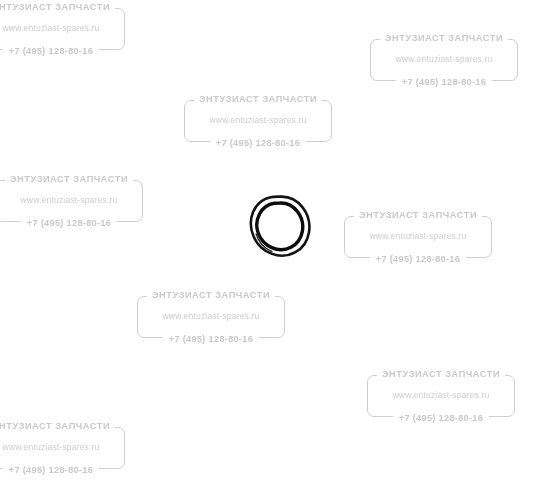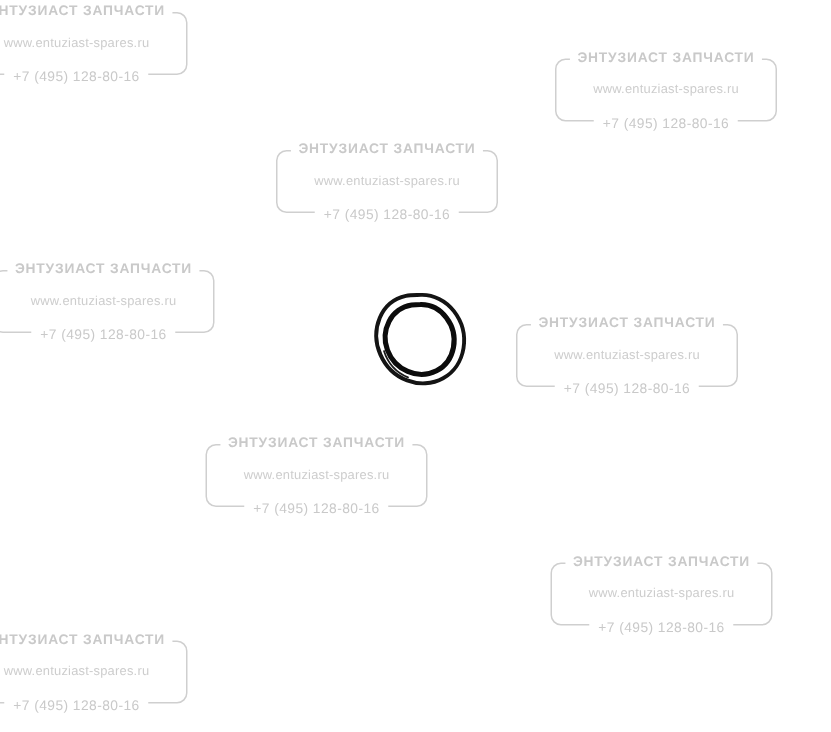--- a/index.html
+++ b/index.html
@@ -85,21 +85,21 @@
     line-height: 11px;
   }
   .wm-phone {
     position: absolute;
     left: 50%;
     bottom: 1px;
     transform: translateX(-50%);
     background: #ffffff;
     padding: 0 6px;
     font-size: 9.2px;
-    font-weight: normal;
+    font-weight: bold;
     letter-spacing: 0.3px;
     white-space: nowrap;
     color: #c9c9c9;
     line-height: 12px;
   }
 </style>
 </head>
 <body>
 
 <div id="canvas">

